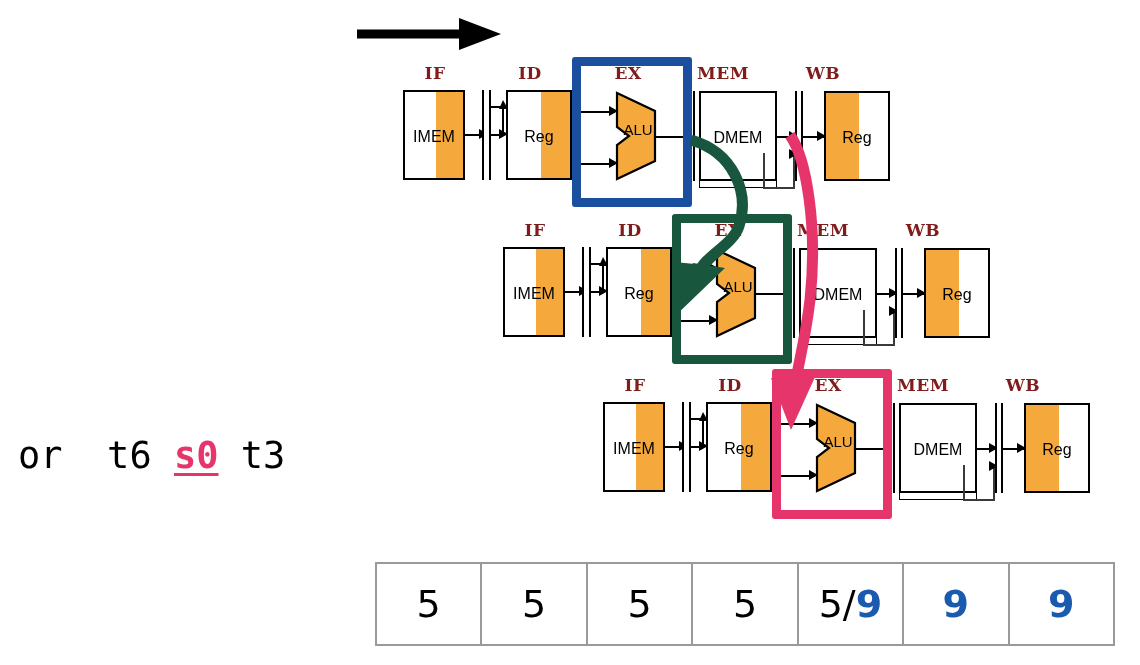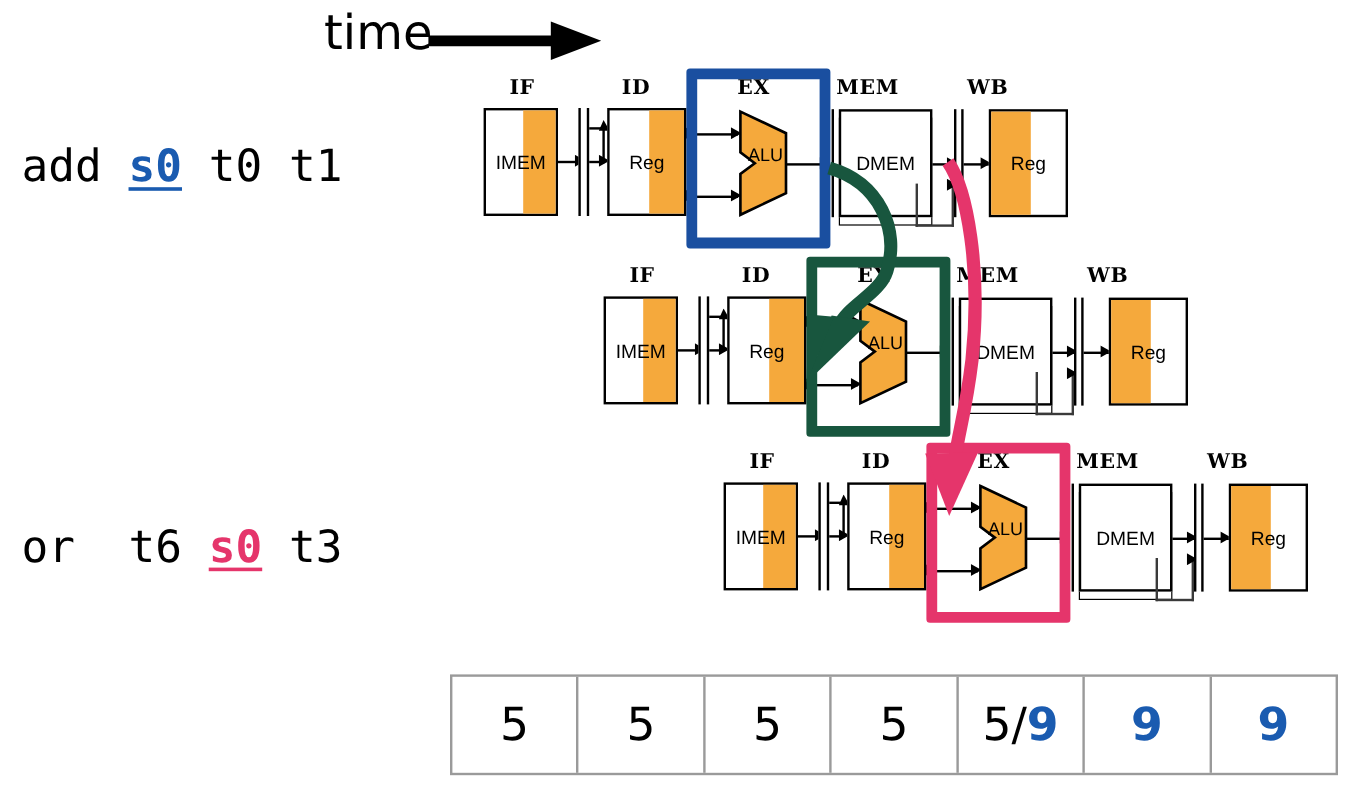--- a/index.html
+++ b/index.html
@@ -53,21 +53,21 @@
   #instr-2 { top: 437px; }
 
   
   .pipe-row { position: absolute; }
 
   .stage-label {
     position: absolute;
     font-family: "DejaVu Serif", serif;
     font-weight: bold;
     font-size: 17px;
-    color: #000000;
+    color: #7f1d1d;
     text-align: center;
     line-height: 1;
     letter-spacing: 0.5px;
   }
 
   .memboxo {           
     position: absolute;
     border: 2.5px solid #000;
     background: #ffffff;
     box-sizing: border-box;
@@ -170,27 +170,25 @@
   #value-table .cell.all-new {
     color: #1A5BB0;
     font-weight: bold;
   }
 </style>
 </head>
 <body>
 
 <div id="root">
 
-  <div class="abs" id="time-label">time</div>
   <svg class="abs" style="left:355px; top:16px;" width="150" height="36">
     <line x1="2" y1="18" x2="112" y2="18" stroke="#000" stroke-width="9"></line>
     <polygon points="104,2 146,18 104,34" fill="#000"></polygon>
   </svg>
 
-  <div class="abs instr" id="instr-0"><span>add </span><span class="hl" style="color:#1A5BB0;">s0</span><span> t0 t1</span></div>
 
 
   <div class="abs instr" id="instr-2"><span>or  t6 </span><span class="hl" style="color:#E5356B;">s0</span><span> t3</span></div>
 
   <div class="pipe-row" id="row-0" style="left:403px; top:65px;">
 
     <div class="stage-label" style="left:-3px;  top:0px; width:70px;">IF</div>
     <div class="stage-label" style="left:92px;  top:0px; width:70px;">ID</div>
     <div class="stage-label" style="left:190px; top:0px; width:70px;">EX</div>
     <div class="stage-label" style="left:285px; top:0px; width:70px;">MEM</div>

